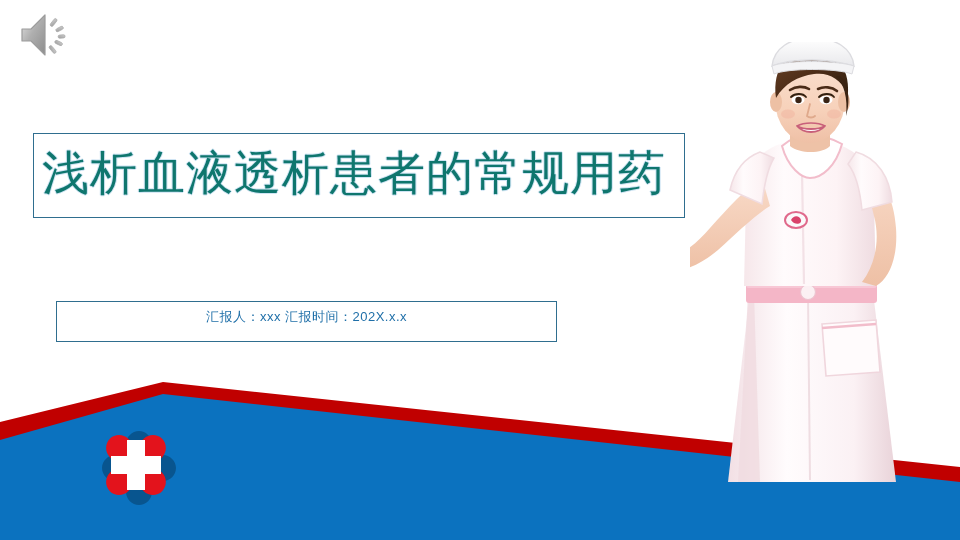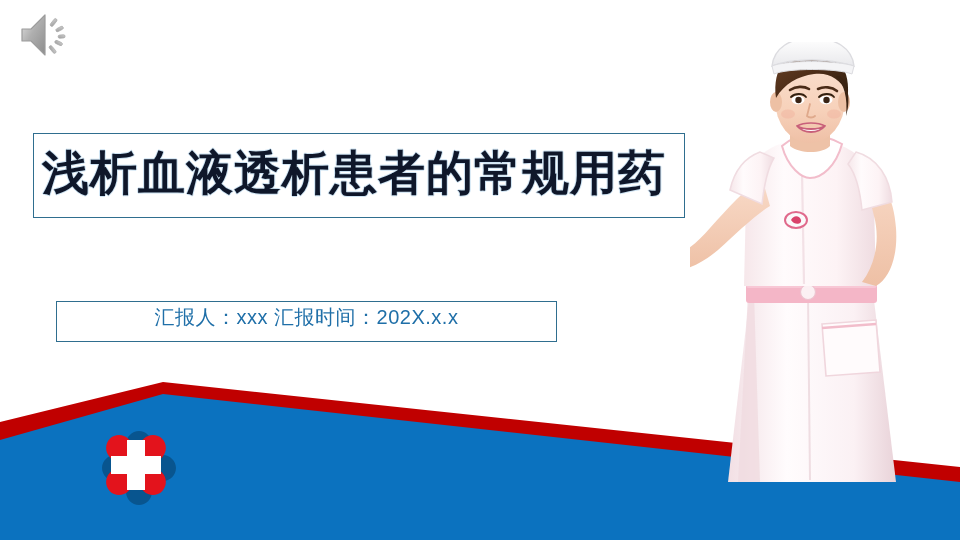--- a/index.html
+++ b/index.html
@@ -53,22 +53,22 @@
     border: 1.5px solid #2F6E8F;
     box-sizing: border-box;
     background: transparent;
   }
   #title-text {
     position: absolute;
     left: 42px;
     top: 144px;
     width: 660px;
     font-size: 47px;
-    font-weight: 700;
-    color: #0f172a;
+    font-weight: 400;
+    color: #0f766e;
     letter-spacing: 1px;
     line-height: 1.25;
     white-space: nowrap;
     text-shadow:
        1px 0 0 #cfe4f3,
       -1px 0 0 #cfe4f3,
        0 1px 0 #cfe4f3,
        0 -1px 0 #cfe4f3;
   }
 
@@ -85,21 +85,21 @@
   }
   #subtitle-text {
     position: absolute;
     left: 56px;
     top: 301px;
     width: 501px;
     height: 32px;
     display: flex;
     align-items: center;
     justify-content: center;
-    font-size: 20px;
+    font-size: 13px;
     font-weight: 400;
     color: #1F6FA8;
     letter-spacing: 0.5px;
     white-space: nowrap;
   }
 
   
   #cross-badge {
     position: absolute;
     left: 84px;

